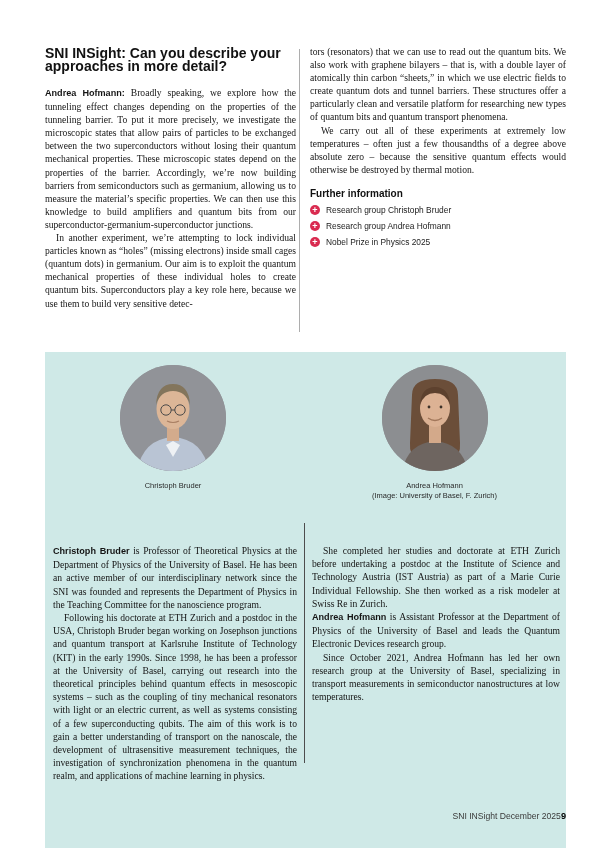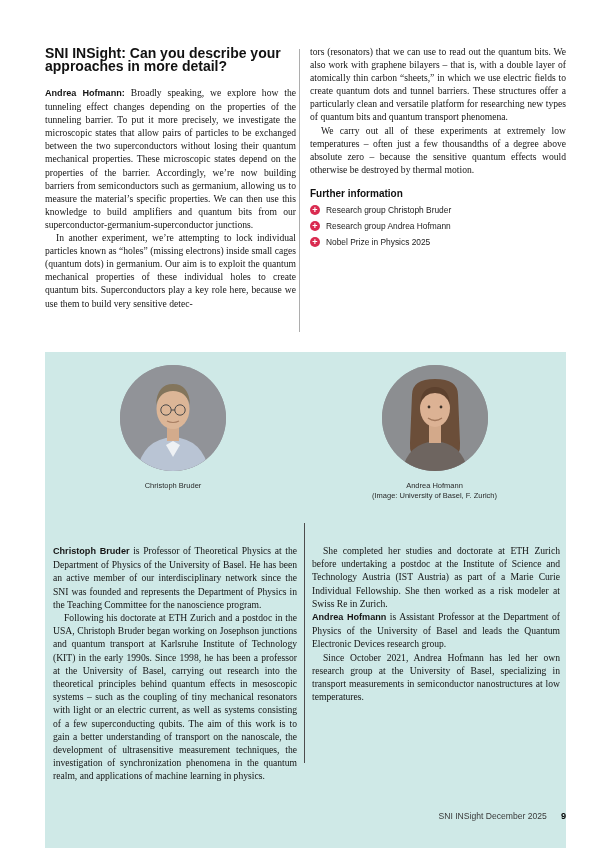--- a/index.html
+++ b/index.html
@@ -59,21 +59,21 @@
   .caption .cap-name{display:block;}
   .caption .cap-credit{display:block;}
   .bio{position:absolute;top:192px;}
   .bio-left{left:8px;width:244px;}
   .bio-right{left:267px;width:248px;}
   .bio p.serif{font-size:9.6px;line-height:13.2px;}
   .bio-divider{position:absolute;left:259px;top:171px;width:1px;height:240px;background:#4d4d4d;}
   
   .footer{
     position:absolute;left:45px;top:811px;width:521px;
-    display:flex;justify-content:flex-end;align-items:baseline;gap:14px;
+    display:flex;justify-content:flex-end;align-items:baseline;
     font-family:"Liberation Sans",sans-serif;font-size:8.6px;color:#3a3a3a;
   }
   .footer .page-num{font-weight:bold;font-size:9.2px;color:#000;}
 </style>
 </head>
 <body>
 
 <div class="page">
 
   <section class="col-left">

